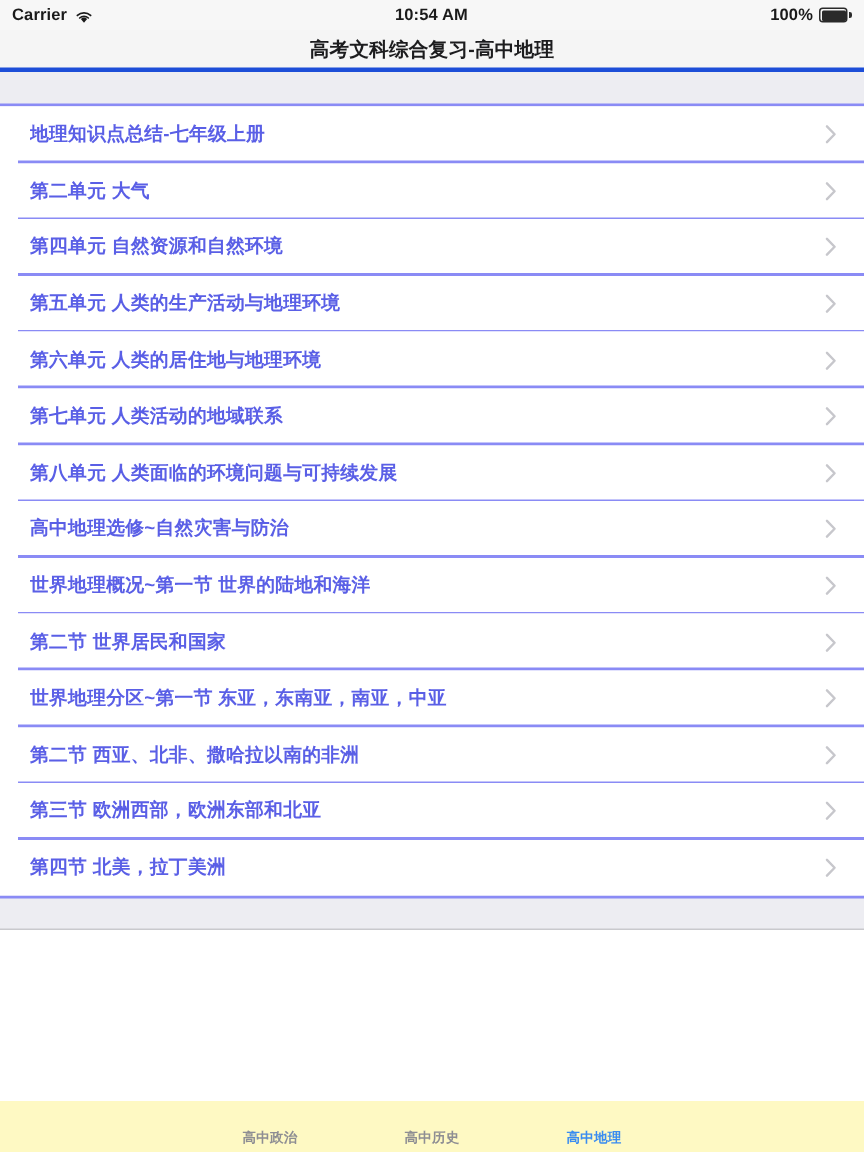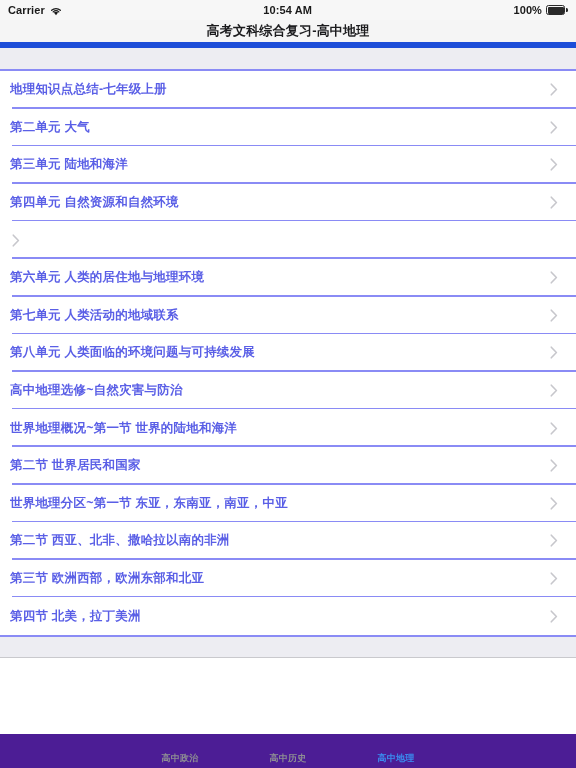--- a/index.html
+++ b/index.html
@@ -29,21 +29,21 @@
     position:absolute; left:0; top:0; width:19px; height:10px;
     border:1px solid #2a2a2a; border-radius:2.5px;
   }
   .batt-fill { position:absolute; left:1.5px; top:1.5px; width:16px; height:7px; background:#2a2a2a; border-radius:1px; }
   .batt-cap { position:absolute; right:0; top:3px; width:2px; height:4px; background:#2a2a2a; border-radius:0 1.5px 1.5px 0; }
 
   
   .navbar {
     height:28px; flex:0 0 28px;
     background:#f5f5f5;
-    border-bottom:6px solid #1d4ed8;
+    border-bottom:3px solid #1d4ed8;
     display:flex; align-items:center; justify-content:center;
   }
   .navbar-title { font-size:13px; font-weight:bold; color:#1c1c1e; letter-spacing:0.2px; }
 
   
   .content { flex:1 1 auto; position:relative; background:#ffffff; overflow:hidden; }
 
   .band {
     height:23px; background:#ededf2;
     border-bottom:2px solid #8a8bf5;
@@ -52,21 +52,21 @@
     height:23px; background:#ededf2;
     border-top:2px solid #8a8bf5;
     border-bottom:1px solid #c9c9cd;
   }
 
   .list { background:#ffffff; }
   .row {
     position:relative;
     height:37.6px;
     display:flex; align-items:center;
-    padding:0 12px 0 10px;
+    padding:0 12px 0 20px;
     background:#ffffff;
     cursor:default;
   }
   .row:not(:last-child)::after {
     content:""; position:absolute;
     left:12px; right:0; bottom:0;
     height:1.5px; background:#8a8bf5;
   }
   .row-label {
     flex:1 1 auto;
@@ -79,21 +79,21 @@
   .chev {
     flex:0 0 auto; width:12px; height:14px;
     display:flex; align-items:center; justify-content:center;
     margin-right:4px;
   }
   .chev svg { display:block; }
 
   
   .tabbar {
     flex:0 0 34px; height:34px;
-    background:#4c1d95;
+    background:#fef9c3;
     display:flex; align-items:flex-end; justify-content:center;
     padding-bottom:3px;
   }
   .tabs-inner { display:flex; align-items:flex-end; gap:48px; }
   .tab {
     width:60px; text-align:center;
     font-size:9px; color:#8e8e93; font-weight:bold;
     letter-spacing:0.2px;
     cursor:default;
   }
@@ -143,36 +143,29 @@
         </div>
         <div class="row">
           <div class="row-label">第二单元  大气</div>
           <div class="chev">
             <svg width="8" height="13" viewBox="0 0 8 13">
               <path d="M1.3 1.2 L6.4 6.5 L1.3 11.8" stroke="#c7c7cc" stroke-width="1.6" fill="none" stroke-linecap="round" stroke-linejoin="round"></path>
             </svg>
           </div>
         </div>
         <div class="row">
-          <div class="row-label">第三单元  陆地和海洋</div>
-          <div class="chev">
-            <svg width="8" height="13" viewBox="0 0 8 13">
-              <path d="M1.3 1.2 L6.4 6.5 L1.3 11.8" stroke="#c7c7cc" stroke-width="1.6" fill="none" stroke-linecap="round" stroke-linejoin="round"></path>
-            </svg>
-          </div>
-        </div>
-        <div class="row">
           <div class="row-label">第四单元 自然资源和自然环境</div>
           <div class="chev">
             <svg width="8" height="13" viewBox="0 0 8 13">
               <path d="M1.3 1.2 L6.4 6.5 L1.3 11.8" stroke="#c7c7cc" stroke-width="1.6" fill="none" stroke-linecap="round" stroke-linejoin="round"></path>
             </svg>
           </div>
         </div>
         <div class="row">
+          <div class="row-label">第五单元 人类的生产活动与地理环境</div>
           <div class="chev">
             <svg width="8" height="13" viewBox="0 0 8 13">
               <path d="M1.3 1.2 L6.4 6.5 L1.3 11.8" stroke="#c7c7cc" stroke-width="1.6" fill="none" stroke-linecap="round" stroke-linejoin="round"></path>
             </svg>
           </div>
         </div>
         <div class="row">
           <div class="row-label">第六单元 人类的居住地与地理环境</div>
           <div class="chev">
             <svg width="8" height="13" viewBox="0 0 8 13">

